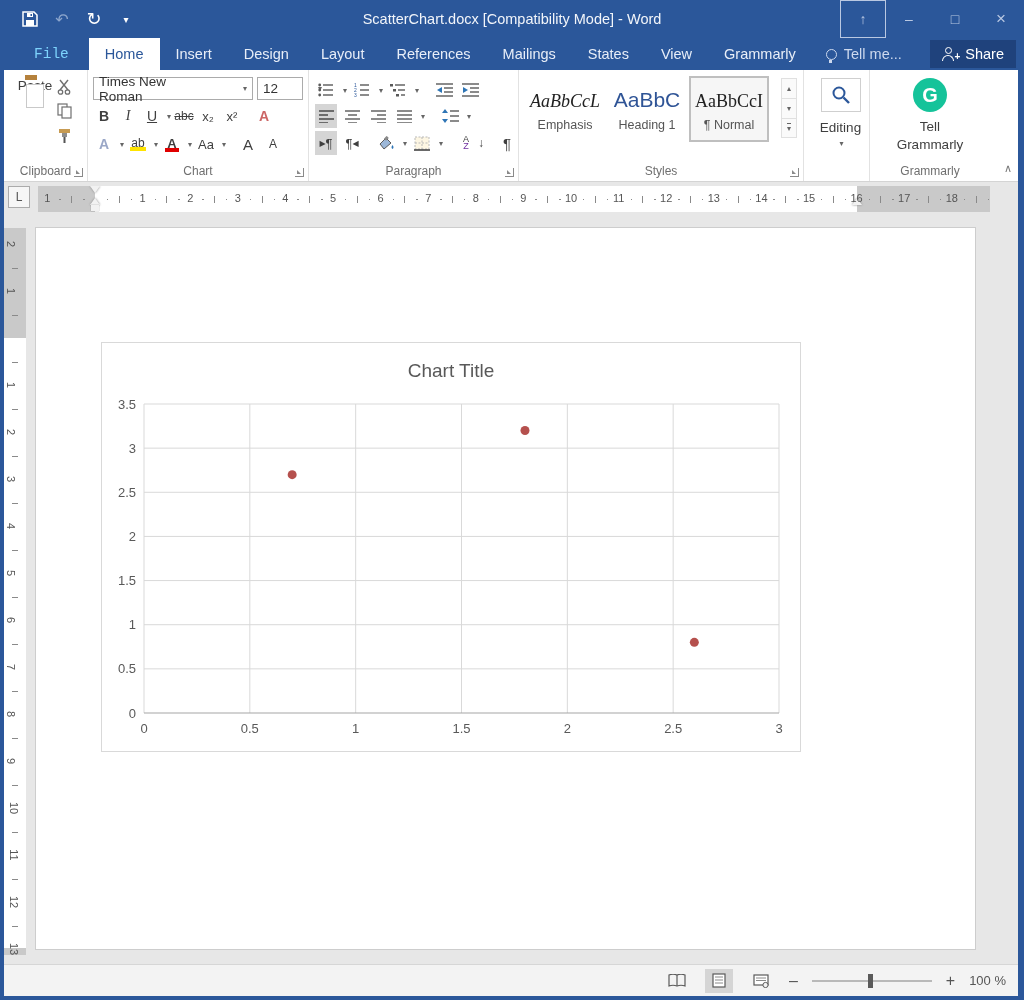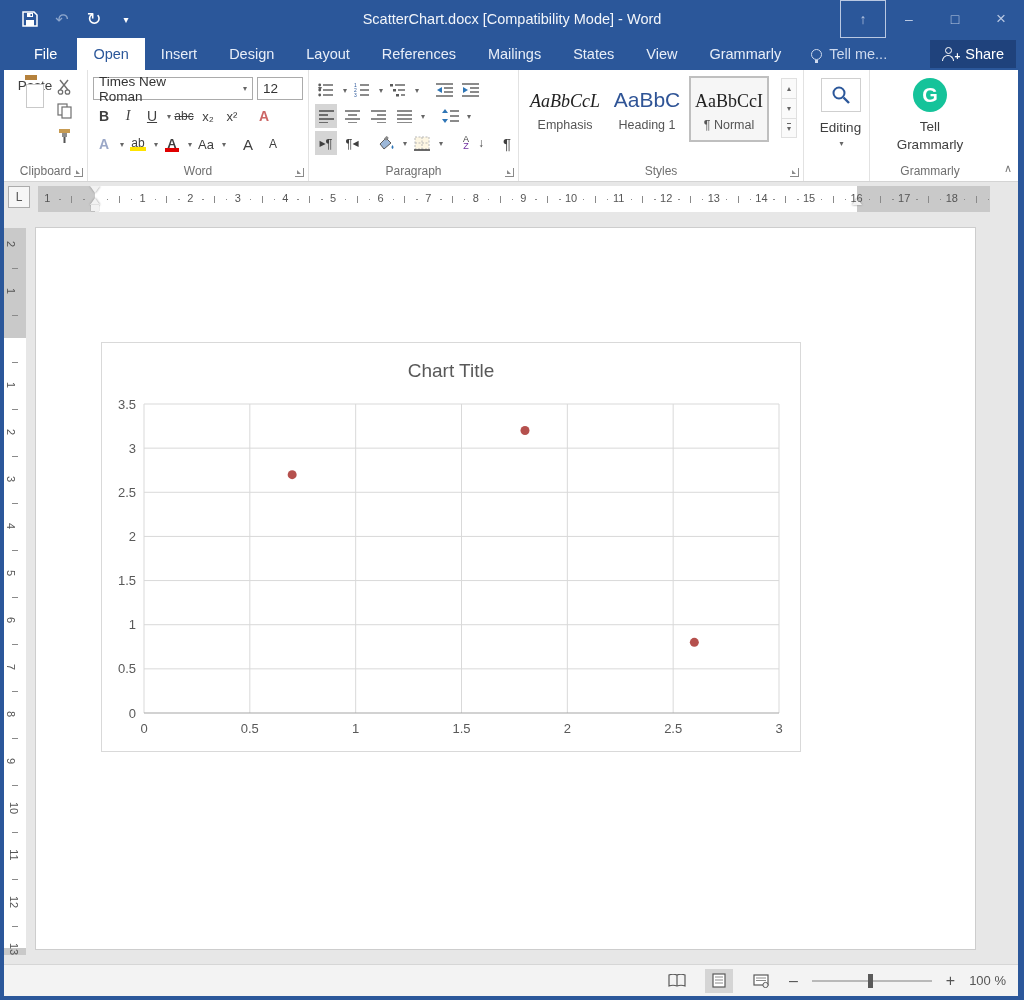--- a/index.html
+++ b/index.html
@@ -15,21 +15,21 @@
   .qat-btn.dim { color:#8da6cd; }
   #win-title { position:absolute; left:262px; right:262px; top:0; height:38px; display:flex; align-items:center; justify-content:center; font-size:14.5px; color:#f2f5fa; white-space:nowrap; }
   .winctl { position:absolute; top:0; height:38px; display:flex; }
   .winctl span { width:46px; height:38px; display:flex; align-items:center; justify-content:center; color:#b9c8e2; font-size:14px; }
   .rdo-box { width:16px; height:12px; border:1px solid #b9c8e2; display:flex; align-items:center; justify-content:center; font-size:9px; color:#b9c8e2; }
 
   
   #tabrow { position:absolute; left:0; top:38px; width:1024px; height:32px; background:#2b579a; display:flex; align-items:flex-end; }
   .tab { height:32px; padding:0 16px; display:flex; align-items:center; color:#e8eef8; font-size:14.5px; white-space:nowrap; }
   .tab.active { background:#fff; color:#2b579a; }
-  .tab.file { background:#2b579a; color:#ffffff; padding:0 20px; }
+  .tab.file { background:#2b579a; color:#7dd3fc; padding:0 20px;font-family:Liberation Mono, monospace; }
   #tellme { display:flex; align-items:center; gap:7px; color:#cdd9ee; font-size:14.5px; padding:0 14px; height:32px; }
   .bulb { width:11px; height:11px; border:1.5px solid #cdd9ee; border-radius:50%; position:relative; }
   .bulb:after { content:""; position:absolute; left:2.5px; top:10px; width:3px; height:3px; background:#cdd9ee; }
   #share-btn { position:absolute; right:8px; top:40px; height:28px; display:flex; align-items:center; gap:8px; padding:0 12px; background:rgba(10,30,70,0.35); color:#fff; font-size:14.5px; }
   .person-ico { position:relative; width:15px; height:14px; }
   .person-ico .head { position:absolute; left:3px; top:0; width:7px; height:7px; border:1.6px solid #fff; border-radius:50%; }
   .person-ico .body { position:absolute; left:0; top:8px; width:12px; height:6px; border:1.6px solid #fff; border-bottom:none; border-radius:7px 7px 0 0; }
   .person-ico .plus { position:absolute; right:-3px; bottom:-1px; color:#fff; font-size:10px; font-weight:bold; }
 
   
@@ -124,21 +124,21 @@
         </span>
       <span>–</span>
       <span>□</span>
       <span style="font-size:17px;">×</span>
     </div>
   </div>
 
   <div id="tabrow">
     <span class="tab file" style="margin-left:14px;">File</span>
     <span id="tab-list" style="display:flex;">
-        <span class="tab active">Open</span>
+        <span class="tab active">Home</span>
         <span class="tab">Insert</span>
         <span class="tab">Design</span>
         <span class="tab">Layout</span>
         <span class="tab">References</span>
         <span class="tab">Mailings</span>
         <span class="tab">States</span>
         <span class="tab">View</span>
         <span class="tab">Grammarly</span>
       </span>
     <span id="tellme">
@@ -218,21 +218,21 @@
         <span class="sbtn stack">
             <span style="font-size:13px; font-weight:bold;">A</span>
             <span class="redbar"></span>
           </span>
         <span class="dd">▾</span>
         <span class="sbtn" style="font-size:13px;">Aa</span>
         <span class="dd">▾</span>
         <span class="sbtn" style="margin-left:8px; font-size:15px;">A</span>
         <span class="sbtn" style="font-size:12px;">A</span>
       </div>
-      <div class="glabel">Word</div>
+      <div class="glabel">Chart</div>
       <span class="launcher"></span>
     </div>
 
     <div class="rgroup" style="left:305px; width:210px;">
       <div class="abs" style="left:6px; top:8px; display:flex; align-items:center; gap:4px;">
         <span class="sbtn">
             <svg class="ico" width="16" height="14" viewBox="0 0 16 14">
               <g stroke="#595959" stroke-width="1.4">
                 <line x1="5" y1="2" x2="15" y2="2"></line>
                 <line x1="5" y1="7" x2="15" y2="7"></line>

